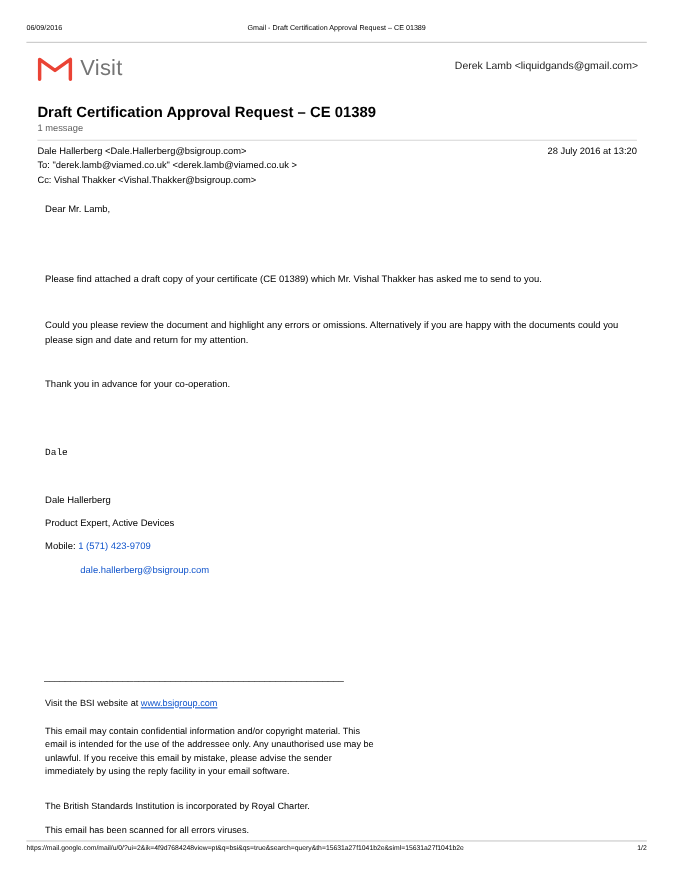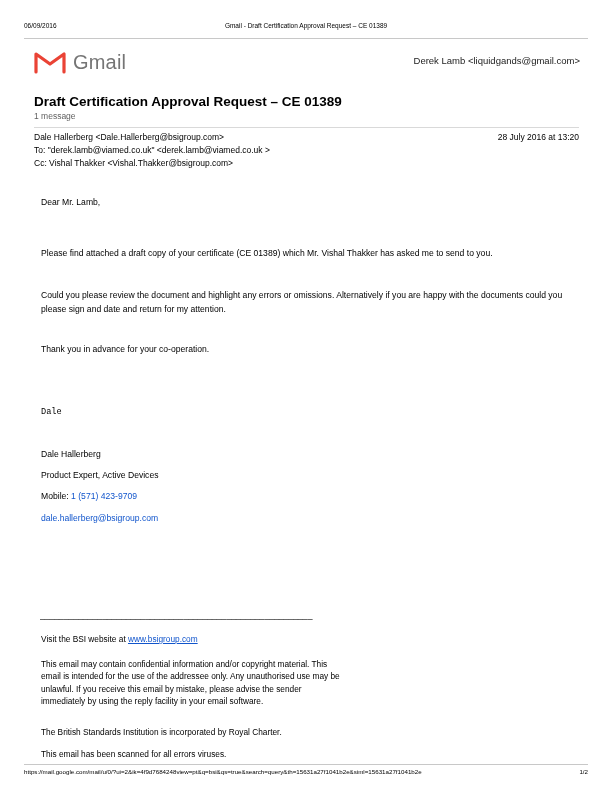--- a/index.html
+++ b/index.html
@@ -144,40 +144,40 @@
 
   
   .body-text {
     position: absolute;
     left: 41px;
     width: 536px;
     font-size: 8.6px;
     line-height: 13.5px;
     color: #000;
   }
-  .p-greeting { top: 184px; margin-top: 12px; }
+  .p-greeting { top: 184px; }
   .p-1 { top: 247px; }
   .p-2 { top: 289px; }
   .p-3 { top: 343px; }
   .p-sign { top: 406px; font-family: Liberation Mono, monospace; }
 
   
   .sig {
     position: absolute;
     left: 41px;
     width: 400px;
     font-size: 8.6px;
     line-height: 13.5px;
   }
   .sig-name { top: 448px; }
   .sig-role { top: 469px; }
   .sig-mobile { top: 490px; }
   .sig-mobile .lbl { color: #000; }
   .sig-mobile .tel { color: #1155cc; }
-  .sig-email { top: 512px; }
+  .sig-email { top: 512px; margin-left: 32px; }
   .sig-email a, .sig-email span.link {
     color: #1155cc;
     text-decoration: none;
   }
 
   
   .bsi-block {
     position: absolute;
     left: 38px;
     top: 548px;
@@ -280,21 +280,21 @@
   </div>
   <div class="hr-top"></div>
 
   <div class="gmail-row">
     <div class="gmail-logo">
       <span class="gmail-m">
         <svg width="32" height="24" viewBox="0 0 32 24" xmlns="http://www.w3.org/2000/svg">
           <path d="M2 22 L2 4 L16 14 L30 4 L30 22" fill="none" stroke="#ea4335" stroke-width="3.2" stroke-linejoin="round" stroke-linecap="round"></path>
         </svg>
       </span>
-      <span class="gmail-word">Gmail</span>
+      <span class="gmail-word">Visit</span>
     </div>
     <div class="account-line">Derek Lamb &lt;liquidgands@gmail.com&gt;</div>
   </div>
 
   <div class="subject">Draft Certification Approval Request – CE 01389</div>
   <div class="msgcount">1 message</div>
   <div class="hr-sub"></div>
 
   <div class="meta">
     <div class="from">

